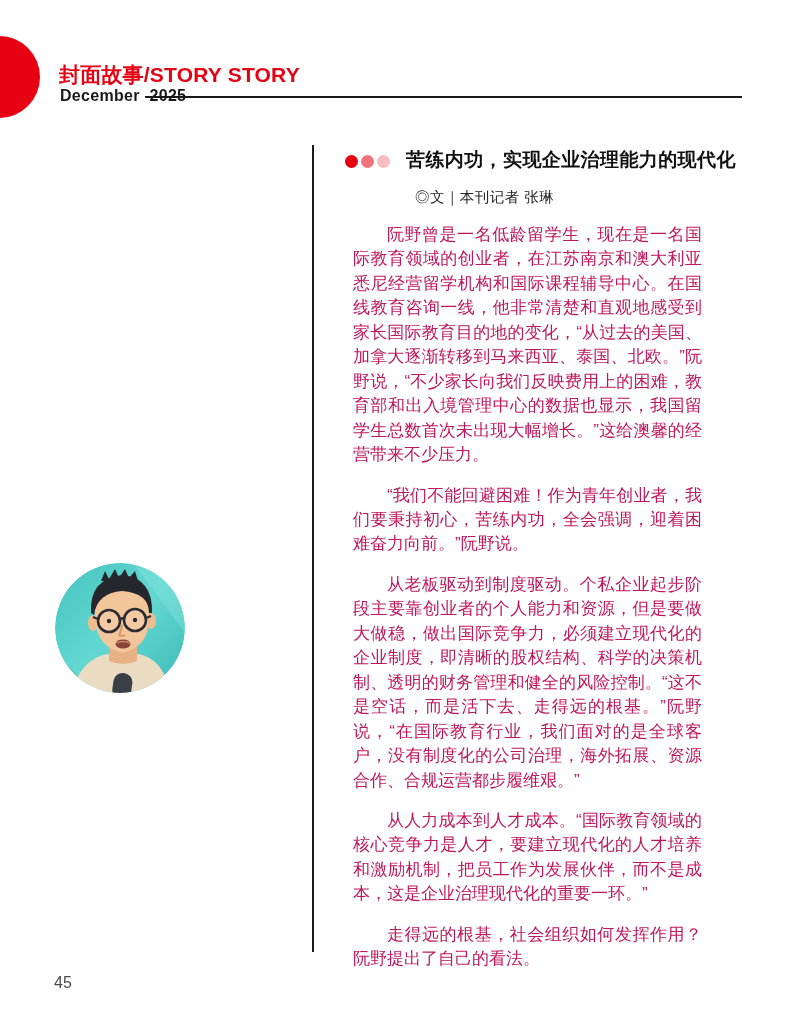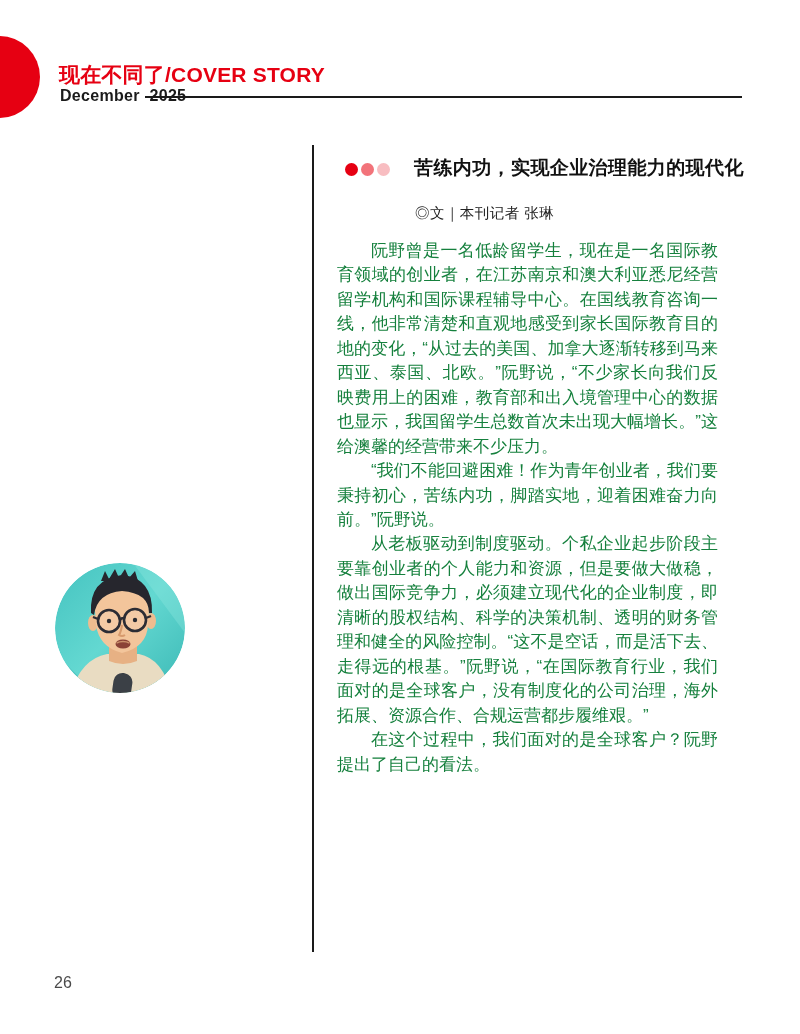--- a/index.html
+++ b/index.html
@@ -15,63 +15,64 @@
   .issue-date{position:absolute;left:60px;top:87px;font-size:16px;font-weight:bold;
     color:#1a1a1a;word-spacing:5px;letter-spacing:0.3px;}
   .header-rule{position:absolute;left:145px;top:96px;width:597px;height:2px;background:#1a1a1a;}
   
   .v-rule{position:absolute;left:312px;top:145px;width:2px;height:807px;background:#1a1a1a;}
   
   .article{position:absolute;left:337px;top:139px;width:381px;}
   .title-row{display:flex;align-items:center;}
   .dots{display:flex;gap:3px;margin:2px 8px 0 8px;flex:none;}
   .dot{width:13px;height:13px;border-radius:50%;}
-  .article-title{font-size:19px;font-weight:bold;margin:16px;color:#111;
+  .article-title{font-size:19px;font-weight:bold;margin:8px;color:#111;
     letter-spacing:0.4px;white-space:nowrap;}
   .byline{margin:7px 0 16px 78px;font-size:14.5px;color:#222;letter-spacing:0.5px;}
   .body-copy{margin-top:13px;}
-  .body-copy p{margin:0;text-indent:2em;font-size:17px;line-height:24.45px;
-    text-align:justify;color:#15803d;}
+  .body-copy p{margin:16px;text-indent:2em;font-size:17px;line-height:24.45px;
+    text-align:justify;color:#be185d;}
   
   .portrait{position:absolute;left:55px;top:563px;width:130px;height:130px;
     border-radius:50%;overflow:hidden;}
   
   .pullquote{position:absolute;left:48px;top:745px;width:137px;
     font-family:"Liberation Serif",serif;font-style:italic;color:#141414;}
   .pullquote p{margin:0;font-size:14px;line-height:17px;text-align:justify;}
   .quote-text{text-indent:2em;}
   .quote-attr{text-indent:1.6em;}
   
   .page-num{position:absolute;left:54px;top:974px;font-size:16px;color:#4a4a4a;}
 </style>
 </head>
 <body>
 
 <div class="brand-circle"></div>
-<div class="section-title">现在不同了/COVER STORY</div>
+<div class="section-title">封面故事/STORY STORY</div>
 <div class="issue-date">December 2025</div>
 <div class="header-rule"></div>
 
 <div class="v-rule"></div>
 
 <div class="article">
   <div class="title-row">
     <div class="dots">
       <span class="dot" style="background: rgb(230, 0, 18);"></span>
       <span class="dot" style="background: rgb(242, 115, 122);"></span>
       <span class="dot" style="background: rgb(248, 189, 193);"></span>
     </div>
     <h1 class="article-title">苦练内功，实现企业治理能力的现代化</h1>
   </div>
   <div class="byline">◎文｜本刊记者 张琳</div>
   <div class="body-copy">
     <p>阮野曾是一名低龄留学生，现在是一名国际教育领域的创业者，在江苏南京和澳大利亚悉尼经营留学机构和国际课程辅导中心。在国线教育咨询一线，他非常清楚和直观地感受到家长国际教育目的地的变化，“从过去的美国、加拿大逐渐转移到马来西亚、泰国、北欧。”阮野说，“不少家长向我们反映费用上的困难，教育部和出入境管理中心的数据也显示，我国留学生总数首次未出现大幅增长。”这给澳馨的经营带来不少压力。</p>
-    <p>“我们不能回避困难！作为青年创业者，我们要秉持初心，苦练内功，脚踏实地，迎着困难奋力向前。”阮野说。</p>
+    <p>“我们不能回避困难！作为青年创业者，我们要秉持初心，苦练内功，全会强调，迎着困难奋力向前。”阮野说。</p>
     <p>从老板驱动到制度驱动。个私企业起步阶段主要靠创业者的个人能力和资源，但是要做大做稳，做出国际竞争力，必须建立现代化的企业制度，即清晰的股权结构、科学的决策机制、透明的财务管理和健全的风险控制。“这不是空话，而是活下去、走得远的根基。”阮野说，“在国际教育行业，我们面对的是全球客户，没有制度化的公司治理，海外拓展、资源合作、合规运营都步履维艰。”</p>
-    <p>在这个过程中，我们面对的是全球客户？阮野提出了自己的看法。</p>
+    <p>从人力成本到人才成本。“国际教育领域的核心竞争力是人才，要建立现代化的人才培养和激励机制，把员工作为发展伙伴，而不是成本，这是企业治理现代化的重要一环。”</p>
+    <p>走得远的根基，社会组织如何发挥作用？阮野提出了自己的看法。</p>
 
   </div>
 </div>
 
 <div class="portrait">
   <svg width="130" height="130" viewBox="0 0 130 130">
     <defs>
       <clipPath id="pc">
           <circle cx="65" cy="65" r="65"></circle>
         </clipPath>
@@ -112,13 +113,13 @@
       <path d="M61.5 80 Q68 77 74.5 80" stroke="#c98e6a" stroke-width="1.5" fill="none"></path>
 
       <rect x="58" y="110" width="19" height="26" rx="9" fill="#3b4046" transform="rotate(8 67 122)"></rect>
     </g>
   </svg>
 </div>
 
 <div class="pullquote">
 </div>
 
-<div class="page-num">26</div>
+<div class="page-num">45</div>
 
 </body></html>

